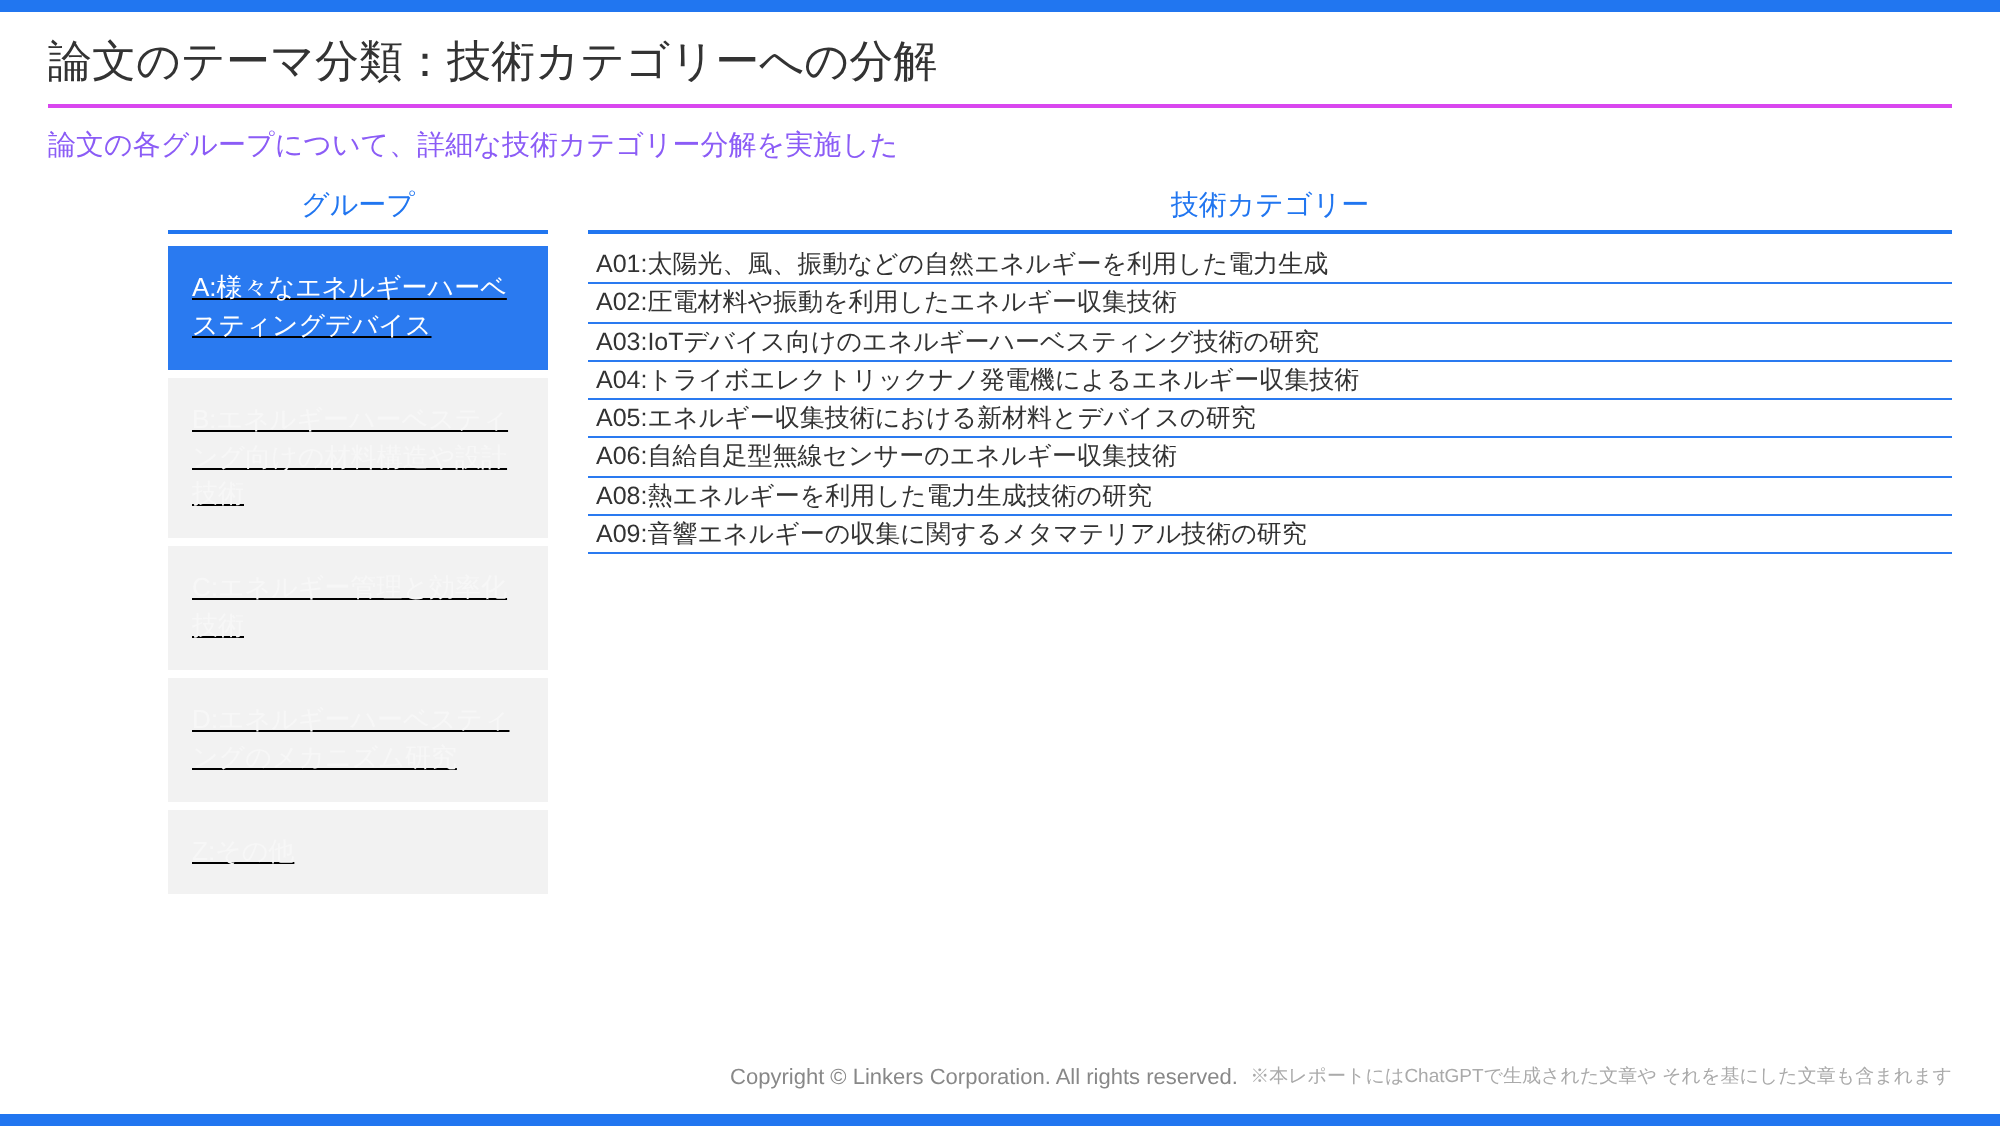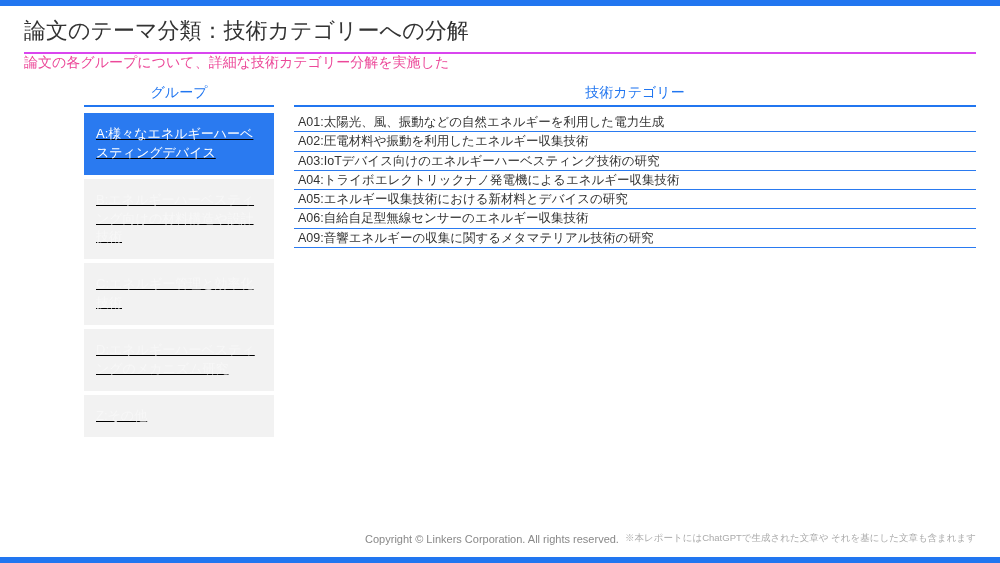--- a/index.html
+++ b/index.html
@@ -19,22 +19,23 @@
     padding: 10px 24px 0 24px;
   }
   .title {
     font-size: 22px;
     color: #333;
     font-weight: 400;
     padding-bottom: 6px;
     border-bottom: 2px solid #d946ef;
   }
   .subtitle {
-    color: #ec4899;
+    color: #8b5cf6;
     font-size: 14px;
+    margin-top: 10px;
     margin-bottom: 12px;
   }
   .main-row {
     display: flex;
     gap: 0;
   }
   .left-col {
     width: 250px;
     flex-shrink: 0;
   }
@@ -121,20 +122,21 @@
     </div>
     <div class="right-col">
       <div class="col-header">技術カテゴリー</div>
       <div class="category-list" id="category-list">
           <div class="category-item">A01:太陽光、風、振動などの自然エネルギーを利用した電力生成</div>
           <div class="category-item">A02:圧電材料や振動を利用したエネルギー収集技術</div>
           <div class="category-item">A03:IoTデバイス向けのエネルギーハーベスティング技術の研究</div>
           <div class="category-item">A04:トライボエレクトリックナノ発電機によるエネルギー収集技術</div>
           <div class="category-item">A05:エネルギー収集技術における新材料とデバイスの研究</div>
           <div class="category-item">A06:自給自足型無線センサーのエネルギー収集技術</div>
+          <div class="category-item">A08:熱エネルギーを利用した電力生成技術の研究</div>
           <div class="category-item">A09:音響エネルギーの収集に関するメタマテリアル技術の研究</div>
         </div>
     </div>
   </div>
 </div>
 
 <div class="footer">Copyright © Linkers Corporation. All rights reserved.</div>
 <div class="footnote">※本レポートにはChatGPTで生成された文章や それを基にした文章も含まれます</div>
 <div class="bottom-bar"></div>
 

